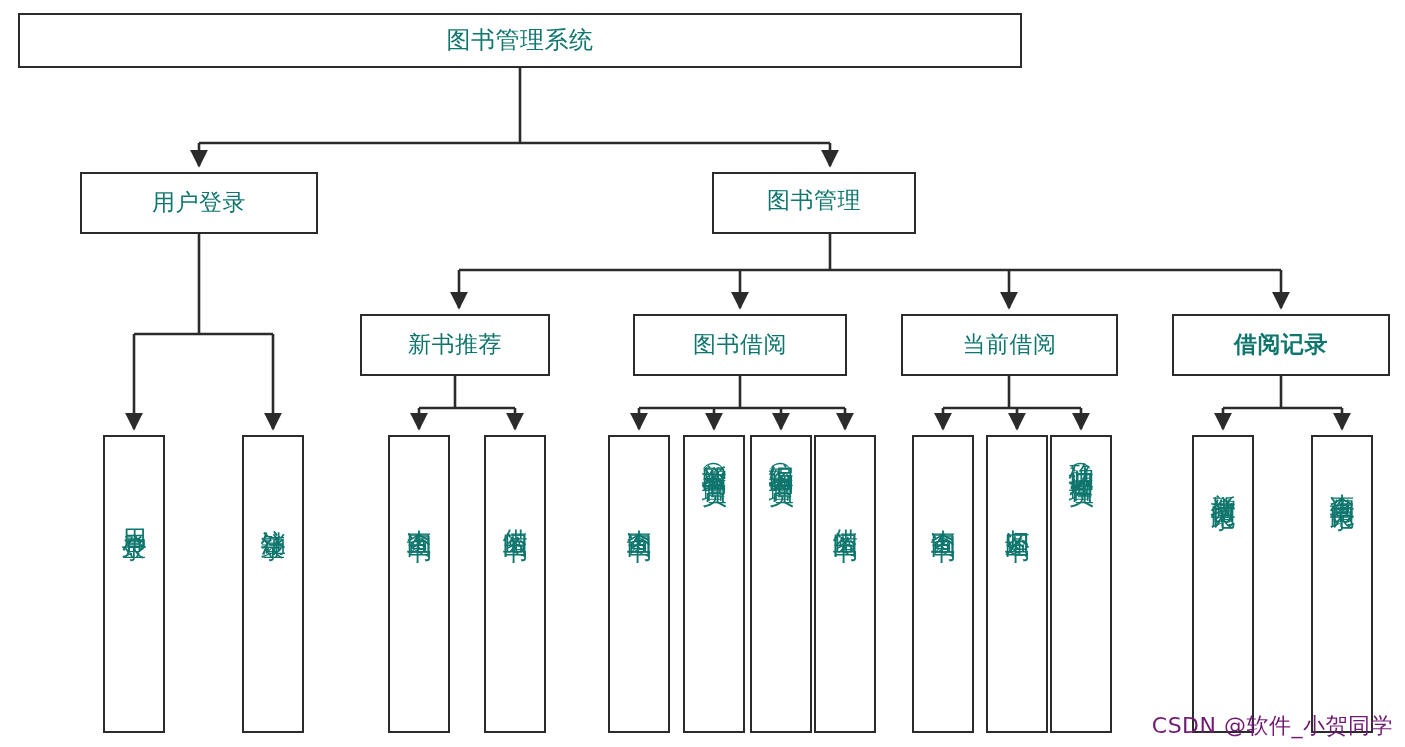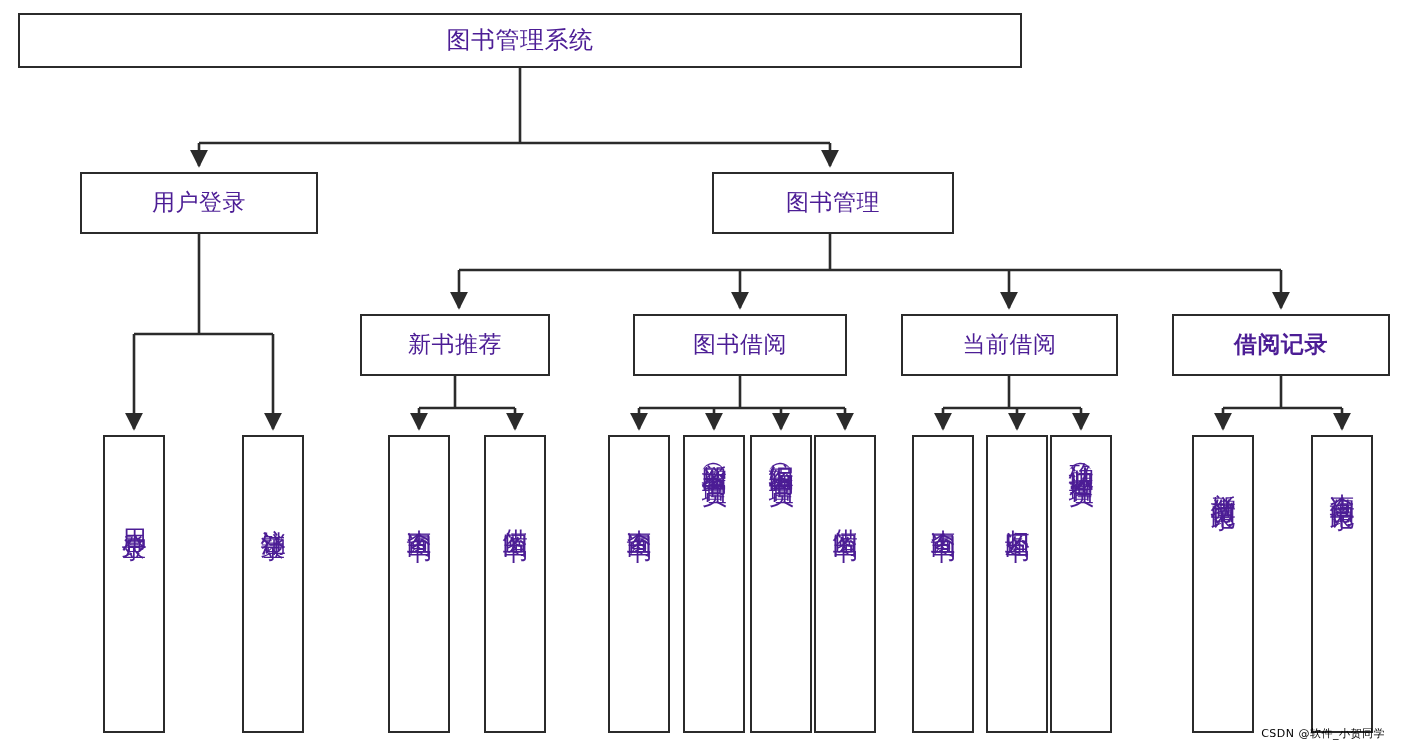--- a/index.html
+++ b/index.html
@@ -28,21 +28,21 @@
   .node {
     position: absolute;
     box-sizing: border-box;
     background: #ffffff;
     border: 2.5px solid #2b2b2b;
     display: flex;
     align-items: center;
     justify-content: center;
   }
   .node .label {
-    color: #4c1d95;
+    color: #0f766e;
     line-height: 1.18;
     text-align: center;
     letter-spacing: 0.5px;
   }
   .node.horizontal .label {
     writing-mode: horizontal-tb;
     font-size: 23px;
   }
   .node.root .label {
     font-size: 24px;
@@ -54,24 +54,24 @@
   }
   .node.vertical .label {
     writing-mode: vertical-rl;
     text-orientation: upright;
     font-size: 25px;
     letter-spacing: 3px;
     white-space: nowrap;
   }
   .watermark {
     position: absolute;
-    right: 20px;
+    right: 12px;
     bottom: 6px;
-    font-size: 11px;
-    color: #000000;
+    font-size: 22px;
+    color: #701a75;
     letter-spacing: 0.5px;
     user-select: none;
     white-space: nowrap;
   }
 </style>
 </head>
 <body>
 
 <div id="canvas">
 
@@ -125,21 +125,21 @@
     </g>
   </svg>
 
   <div class="node horizontal root" style="left:18px; top:13px; width:1004px; height:55px;">
     <span class="label">图书管理系统</span>
   </div>
 
   <div class="node horizontal" style="left:80px; top:172px; width:238px; height:62px;">
     <span class="label">用户登录</span>
   </div>
-  <div class="node horizontal" style="left:712px; top:172px; width:242px; height:62px;">
+  <div class="node horizontal" style="left:712px; top:172px; width:204px; height:62px;font-family:Liberation Mono, monospace;">
     <span class="label">图书管理</span>
   </div>
 
   <div class="node horizontal" style="left:360px; top:314px; width:190px; height:62px;align-items:center;">
     <span class="label">新书推荐</span>
   </div>
   <div class="node horizontal" style="left:633px; top:314px; width:214px; height:62px;">
     <span class="label">图书借阅</span>
   </div>
   <div class="node horizontal" style="left:901px; top:314px; width:217px; height:62px;justify-content:center;">

